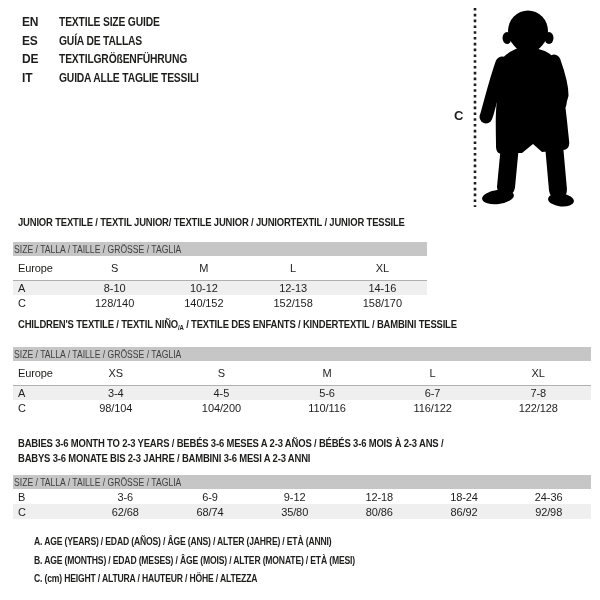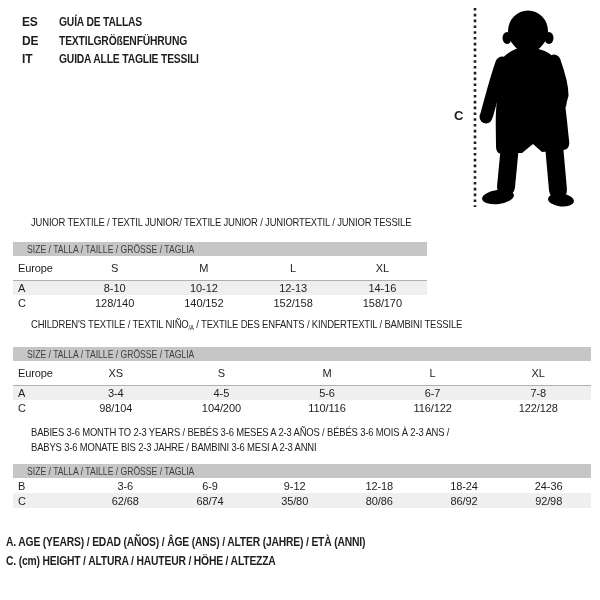--- a/index.html
+++ b/index.html
@@ -32,46 +32,50 @@
   .dash{stroke:var(--text);stroke-width:2.6;stroke-dasharray:2.6 3.2;}
   .c-label{font-weight:bold;font-size:13px;fill:var(--text);font-family:"Liberation Sans",sans-serif;}
   .limb{stroke:#000;fill:none;stroke-linecap:round;stroke-linejoin:round;}
   .arm{stroke-width:13px;}
   .leg{stroke-width:18px;}
 
   
   .section{left:13px;}
   #sec-junior{top:216px;width:414px;}
   #sec-children{top:318px;width:578px;}
-  #sec-babies{top:425px;width:578px;}
-  .sec-title{margin-left:18px;font-size:11px;font-weight:normal;letter-spacing:-0.2px;line-height:12px;white-space:nowrap;}
+  #sec-babies{top:436px;width:578px;}
+  .sec-title{margin-left:5px;font-size:11px;font-weight:bold;letter-spacing:-0.2px;line-height:12px;white-space:nowrap;}
   #sec-junior .sec-title{margin-bottom:14px;}
   #sec-children .sec-title{margin-bottom:13px;}
   #sec-babies .sec-title{line-height:15px;margin-bottom:9px;}
   .sub{font-size:7px;vertical-align:-2px;}
 
   
   table.size-table{width:100%;border-collapse:collapse;table-layout:fixed;font-size:11px;color:var(--text);}
   table.size-table td{height:15px;text-align:center;padding:0;vertical-align:middle;letter-spacing:-0.1px;}
   table.size-table td.lbl{text-align:left;padding-left:5px;}
-  tr.bar td{background:var(--bar-bg);height:14px;text-align:left;padding-left:14px;font-size:10px;color:var(--bar-text);letter-spacing:0;}
+  tr.bar td{background:var(--bar-bg);height:14px;text-align:left;padding-left:1px;font-size:10px;color:var(--bar-text);letter-spacing:0;}
   tr.size-row td{height:24px;border-bottom:1px solid var(--row-border);}
   tr.striped td{background:var(--stripe);}
   .t0 col.label-col{width:57px;}
   .t1 col.label-col{width:50px;}
   .t2 col.label-col{width:70px;}
 
   
-  .footnotes{left:6px;top:533px;font-size:12px;font-weight:bold;letter-spacing:-0.2px;line-height:18.7px;}
+  .footnotes{left:34px;top:533px;font-size:10px;font-weight:bold;letter-spacing:-0.2px;line-height:18.7px;}
   .footnote{white-space:nowrap;}
 </style>
 </head>
 <body>
 
 <div class="abs lang">
+  <div class="lang-row">
+    <span class="lang-code">EN</span>
+    <span class="lang-title cond">TEXTILE SIZE GUIDE</span>
+  </div>
   <div class="lang-row">
     <span class="lang-code">ES</span>
     <span class="lang-title cond">GUÍA DE TALLAS</span>
   </div>
   <div class="lang-row">
     <span class="lang-code">DE</span>
     <span class="lang-title cond">TEXTILGRÖßENFÜHRUNG</span>
   </div>
   <div class="lang-row">
     <span class="lang-code">IT</span>
@@ -225,14 +229,15 @@
           <td>80/86</td>
           <td>86/92</td>
           <td>92/98</td>
         </tr>
       </tbody>
     </table>
 </div>
 
 <div class="abs footnotes">
   <div class="footnote"><span class="cond">A. AGE (YEARS) / EDAD (AÑOS) / ÂGE (ANS) / ALTER (JAHRE) / ETÀ (ANNI)</span></div>
+  <div class="footnote"><span class="cond">B. AGE (MONTHS) / EDAD (MESES) / ÂGE (MOIS) / ALTER (MONATE) / ETÀ (MESI)</span></div>
   <div class="footnote"><span class="cond">C. (cm) HEIGHT / ALTURA / HAUTEUR / HÖHE / ALTEZZA</span></div>
 </div>
 
 </body></html>

